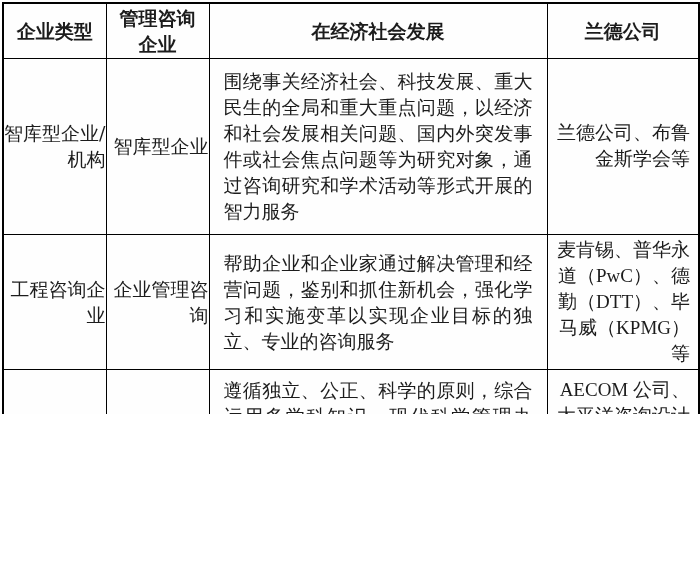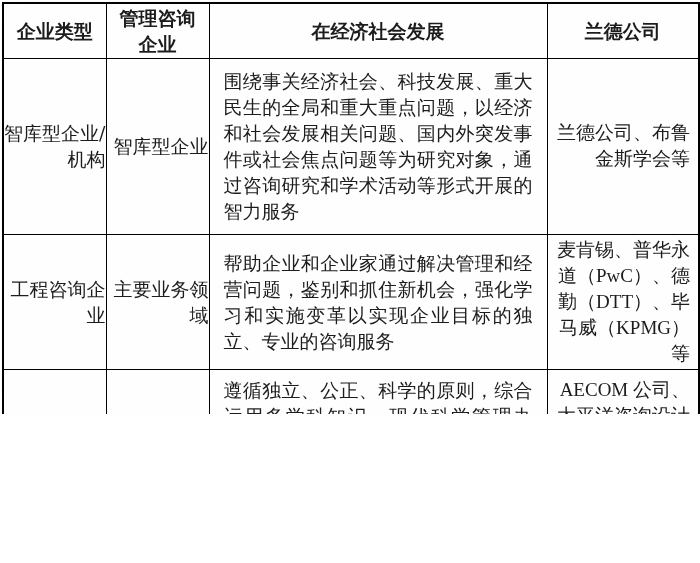--- a/index.html
+++ b/index.html
@@ -82,21 +82,21 @@
     </thead>
     <tbody>
       <tr class="r1">
         <td class="cell-center">智库型企业/机构</td>
         <td class="cell-center">智库型企业</td>
         <td class="cell-def">围绕事关经济社会、科技发展、重大民生的全局和重大重点问题，以经济和社会发展相关问题、国内外突发事件或社会焦点问题等为研究对象，通过咨询研究和学术活动等形式开展的智力服务</td>
         <td class="cell-rep">兰德公司、布鲁金斯学会等</td>
       </tr>
       <tr class="r2">
         <td class="cell-center">工程咨询企业</td>
-        <td class="cell-center">主要业务领域</td>
+        <td class="cell-center">企业管理咨询</td>
         <td class="cell-def">帮助企业和企业家通过解决管理和经营问题，鉴别和抓住新机会，强化学习和实施变革以实现企业目标的独立、专业的咨询服务</td>
         <td class="cell-rep">麦肯锡、普华永道（PwC）、德勤（DTT）、毕马威（KPMG）等</td>
       </tr>
       <tr class="r3">
         <td class="cell-center">工程咨询企业</td>
         <td class="cell-center">工程咨询</td>
         <td class="cell-def">遵循独立、公正、科学的原则，综合运用多学科知识、现代科学管理办法，在经济社会发展、生态建设和环境保护、资源开发与有效利用以及境内外各类投资建设项目决策和实施过程中，为投资者和政府部门提供阶段性或者全过程咨询和管理的智力服务</td>
         <td class="cell-rep">AECOM 公司、太平洋咨询设计株式会社（PCKK）、凯谛思公司（ARCADIS）等</td>
       </tr>
     </tbody>

